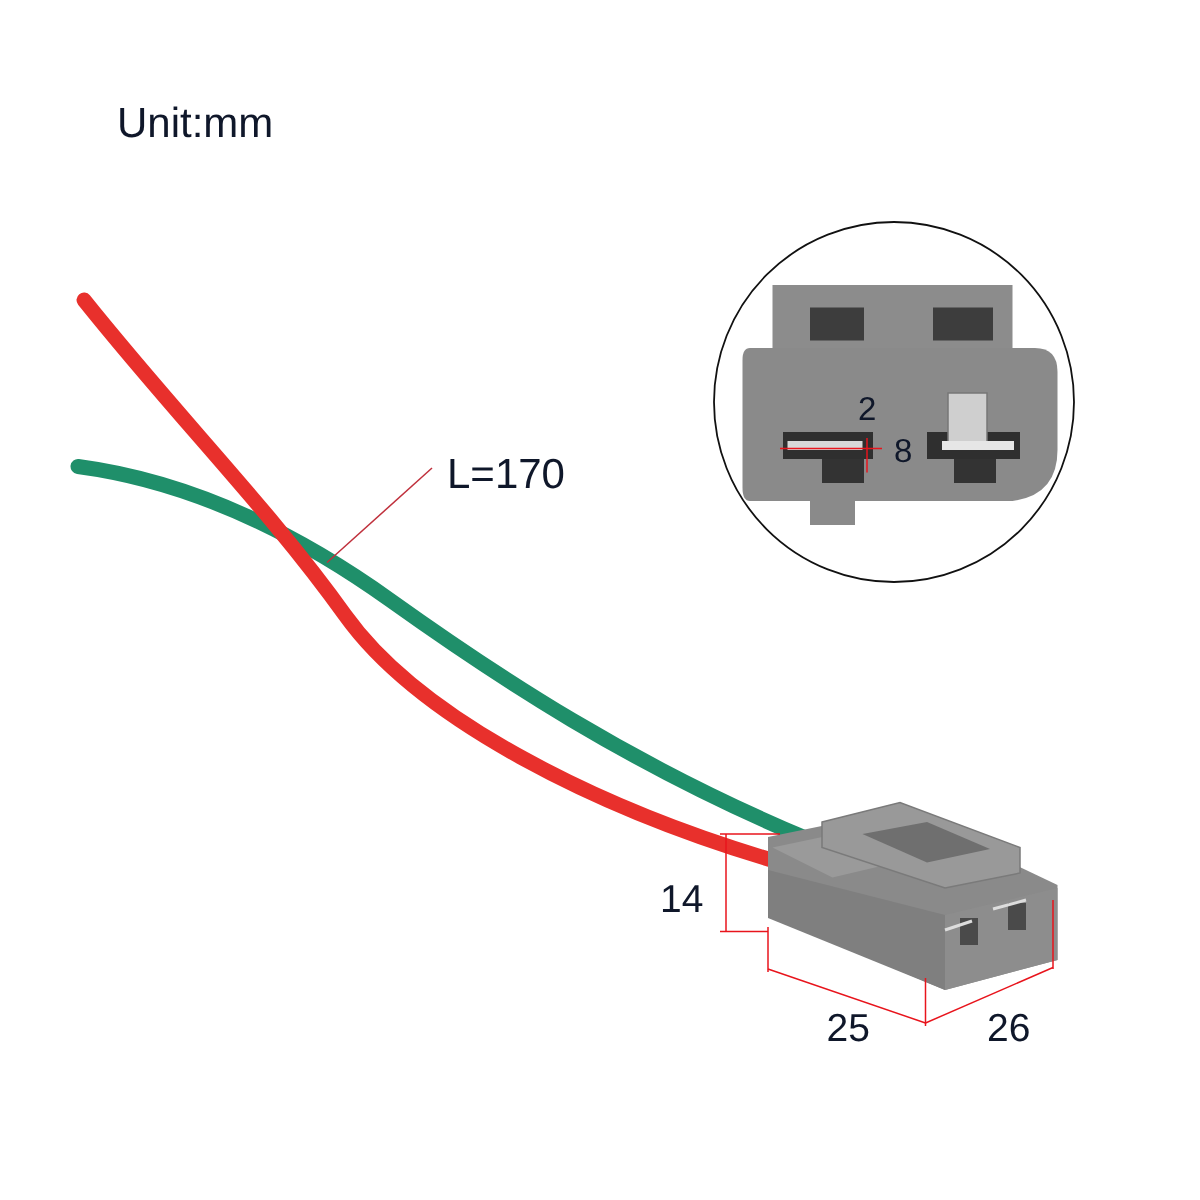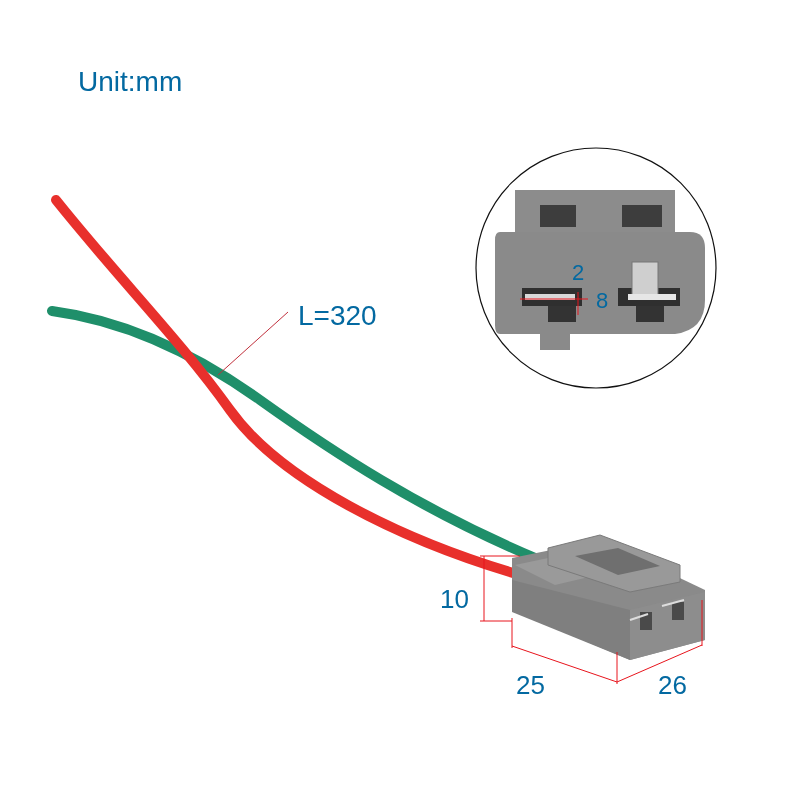--- a/index.html
+++ b/index.html
@@ -1,21 +1,21 @@
 <!DOCTYPE html>
 <html><head>
   <meta charset="utf-8">
   <style>
     html, body { margin: 0; padding: 0; background: #ffffff; }
     body { width: 800px; height: 800px; position: relative; overflow: hidden; font-family: "Liberation Sans", sans-serif; }
-    .label { position: absolute; color: #0369a1; font-family: "Liberation Sans", sans-serif; line-height: 1; white-space: nowrap; }
+    .label { position: absolute; color: #0f172a; font-family: "Liberation Sans", sans-serif; line-height: 1; white-space: nowrap; }
     #unit { left: 78px; top: 68px; font-size: 28px; }
     #len  { left: 298px; top: 302px; font-size: 28px; }
     #d14  { left: 440px; top: 586px; font-size: 26px; }
-    #d25  { left: 516px; top: 672px; font-size: 26px; }
+    #d25  { left: 551px; top: 672px; font-size: 26px; }
     #d22  { left: 658px; top: 672px; font-size: 26px; }
     #d2   { left: 572px; top: 262px; font-size: 22px; }
     #d8   { left: 596px; top: 290px; font-size: 22px; }
     svg.scene { position: absolute; left: 0; top: 0; }
   </style>
 </head>
 <body>
 
 <svg class="scene" width="800" height="800" viewBox="0 0 800 800">
 
@@ -62,18 +62,18 @@
     <rect x="618" y="288" width="62" height="18" fill="#2f2f2f"></rect>
     <rect x="632" y="262" width="26" height="34" fill="#cfcfcf" stroke="#777" stroke-width="1"></rect>
     <rect x="628" y="294" width="48" height="6" fill="#e6e6e6"></rect>
     <rect x="636" y="306" width="28" height="16" fill="#333"></rect>
     <line x1="520" y1="299" x2="588" y2="299" stroke="#e8141c" stroke-width="1"></line>
     <line x1="578" y1="292" x2="578" y2="315" stroke="#e8141c" stroke-width="1"></line>
   </g>
 </svg>
 
 <div class="label" id="unit">Unit:mm</div>
-<div class="label" id="len">L=320</div>
-<div class="label" id="d14">10</div>
+<div class="label" id="len">L=170</div>
+<div class="label" id="d14">14</div>
 <div class="label" id="d25">25</div>
 <div class="label" id="d22">26</div>
 <div class="label" id="d2">2</div>
 <div class="label" id="d8">8</div>
 
 </body></html>

